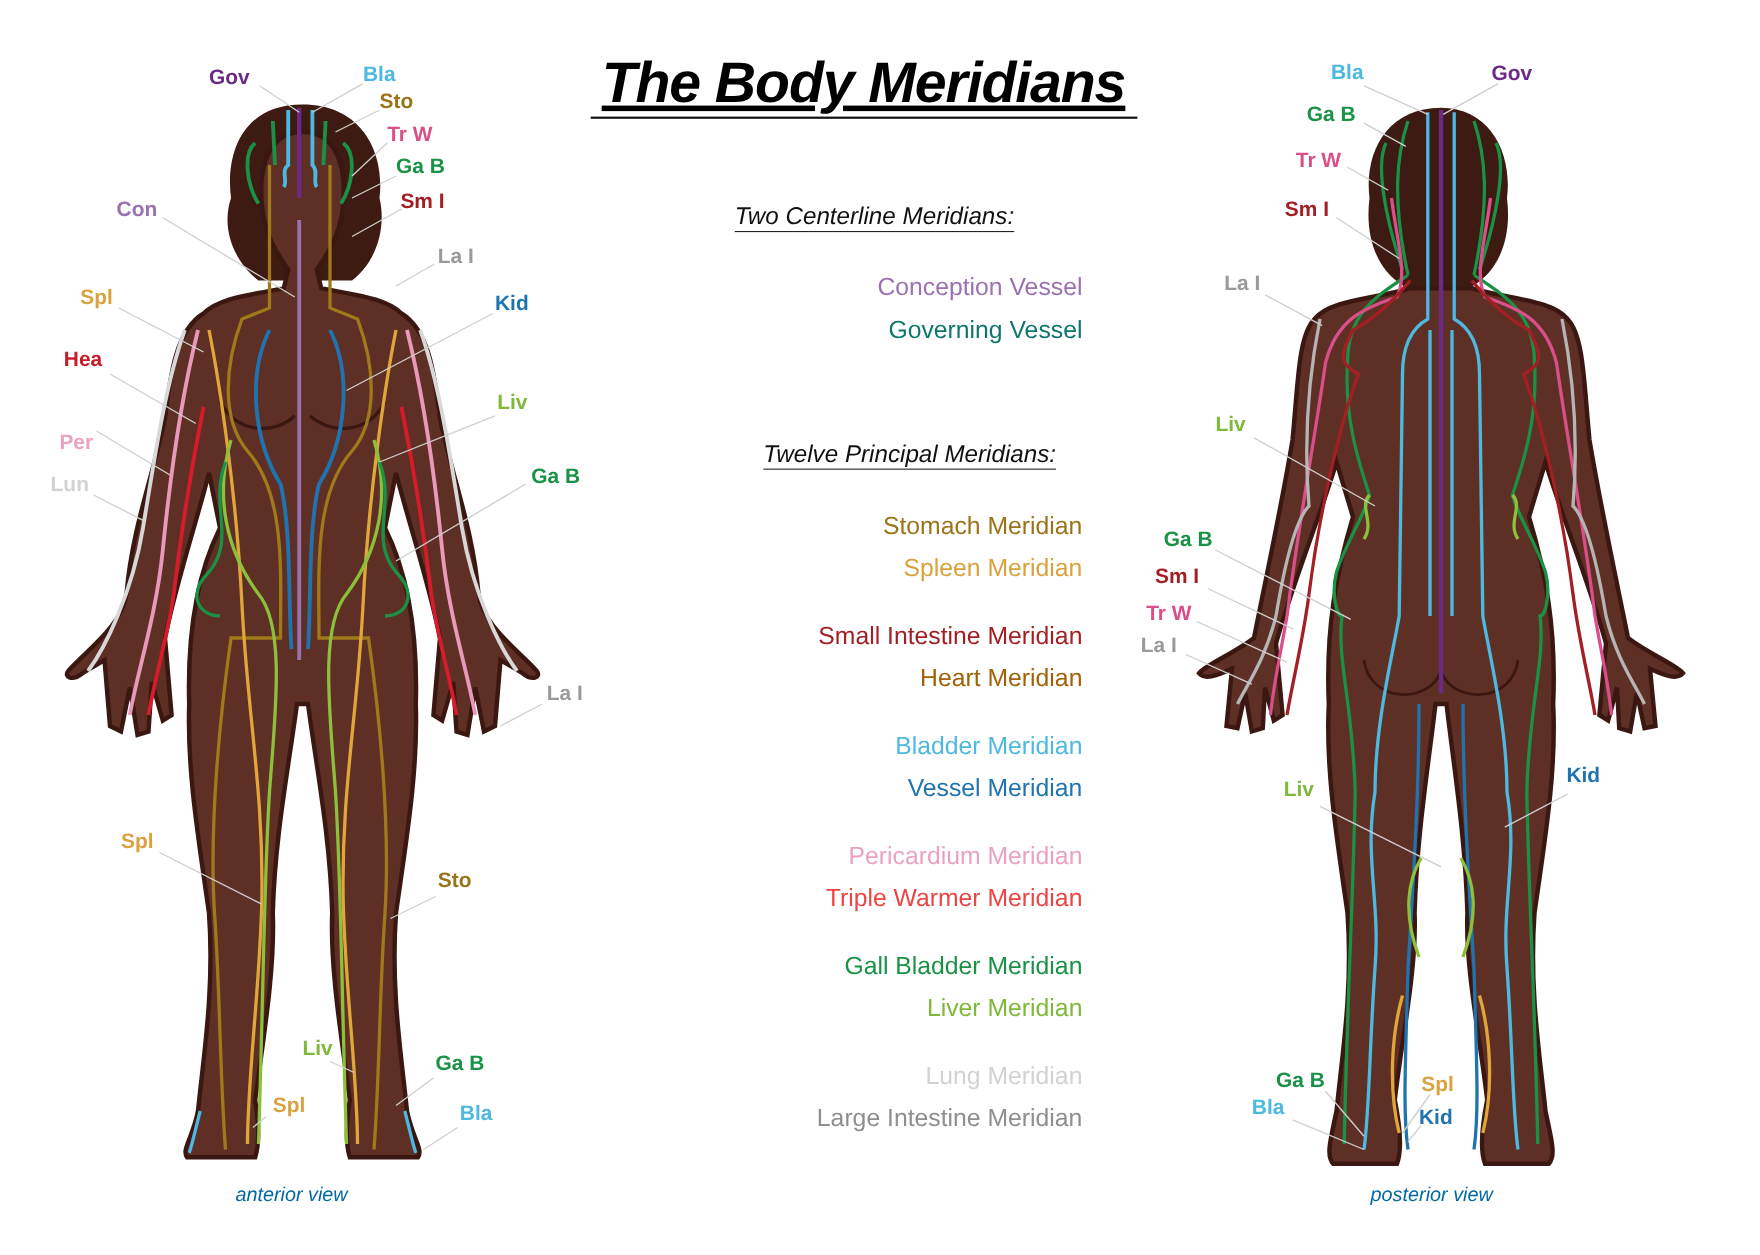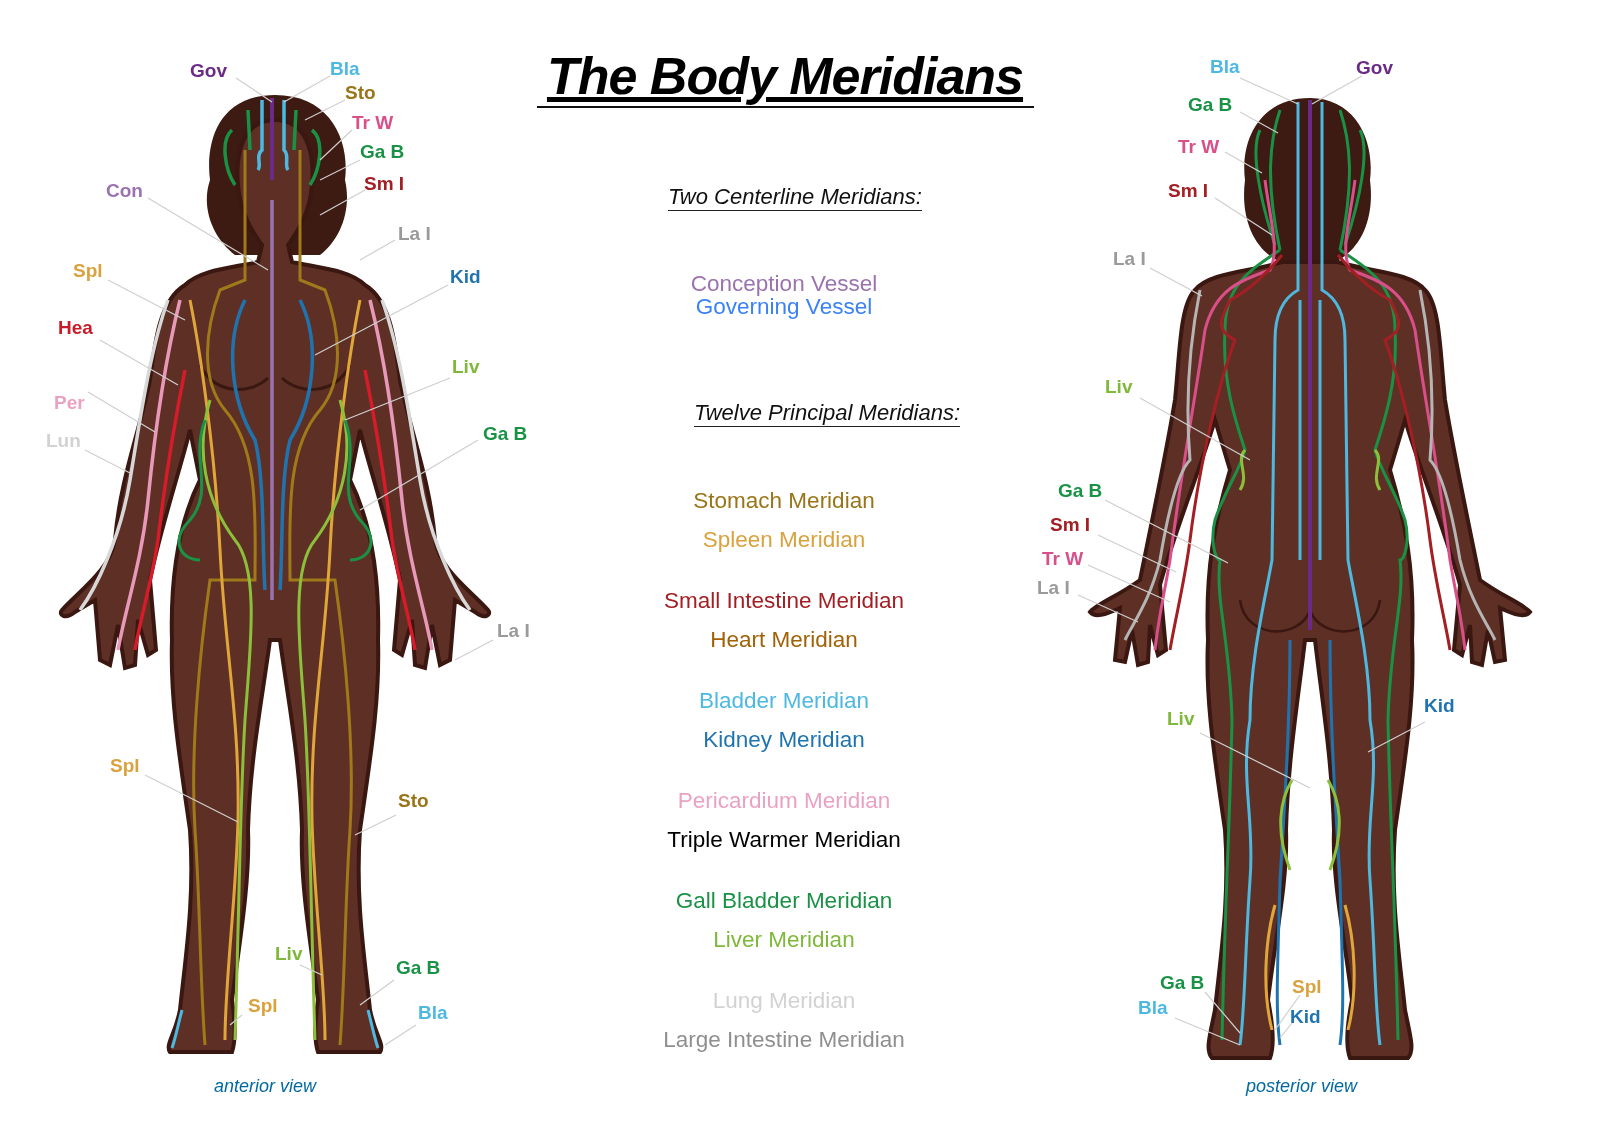--- a/index.html
+++ b/index.html
@@ -1,21 +1,21 @@
 <!DOCTYPE html>
 <html><head>
 <meta charset="utf-8">
 <style>
   html,body{margin:0;padding:0;background:#ffffff;}
   body{width:1600px;height:1141px;position:relative;overflow:hidden;font-family:"DejaVu Sans","Liberation Sans",sans-serif;}
   .title{position:absolute;left:535px;top:40px;width:500px;text-align:center;font-size:52px;font-weight:bold;font-style:italic;color:#000;letter-spacing:-1px;line-height:72px;font-family:"Liberation Sans",sans-serif;text-decoration:underline;}
   .title-underline{position:absolute;left:537px;top:106px;width:497px;height:2px;background:#111;}
   .section-head{position:absolute;text-align:center;font-style:italic;font-size:22px;color:#111;font-family:"Liberation Sans",sans-serif;}
   .section-head span{border-bottom:1.5px solid #222;padding-bottom:1px;margin-left:22px;}
-  .legend-item{position:absolute;left:584px;width:400px;text-align:center;font-size:22.5px;font-family:"Liberation Sans",sans-serif;margin-top:23px;}
+  .legend-item{position:absolute;left:584px;width:400px;text-align:right;font-size:22.5px;font-family:"Liberation Sans",sans-serif;}
   .lbl{position:absolute;font-weight:bold;font-size:19px;font-family:"Liberation Sans",sans-serif;white-space:nowrap;line-height:22px;}
   .caption{position:absolute;font-style:italic;font-size:18px;color:#0369a1;font-family:Liberation Sans, sans-serif;}
   svg.fig{position:absolute;left:0;top:0;}
 </style>
 </head>
 <body>
 
 <svg class="fig" width="1600" height="1141" viewBox="0 0 1600 1141">
 
   <g>
@@ -150,31 +150,31 @@
       <line x1="1292" y1="1023" x2="1280" y2="1038"></line>
     </g>
   </g>
 </svg>
 
 <div class="title">The Body Meridians</div>
 <div class="title-underline"></div>
 
 <div class="section-head" style="left:584px;top:184px;width:400px;"><span>Two Centerline Meridians:</span></div>
 <div class="legend-item" style="top:248px;color:#9b72b0">Conception Vessel</div>
-<div class="legend-item" style="top:271px;color:#3b82f6">Governing Vessel</div>
+<div class="legend-item" style="top:287px;color:#0f766e">Governing Vessel</div>
 
 <div class="section-head" style="left:616px;top:400px;width:400px;"><span>Twelve Principal Meridians:</span></div>
 <div class="legend-item" style="top:465px;color:#9a7418">Stomach Meridian</div>
 <div class="legend-item" style="top:504px;color:#d9a23e">Spleen Meridian</div>
 <div class="legend-item" style="top:565px;color:#a31f24">Small Intestine Meridian</div>
 <div class="legend-item" style="top:604px;color:#a16207">Heart Meridian</div>
 <div class="legend-item" style="top:665px;color:#4db8e0">Bladder Meridian</div>
-<div class="legend-item" style="top:704px;color:#1f74b0">Kidney Meridian</div>
+<div class="legend-item" style="top:704px;color:#1f74b0">Vessel Meridian</div>
 <div class="legend-item" style="top:765px;color:#eaa2c2">Pericardium Meridian</div>
-<div class="legend-item" style="top:804px;color:#000000">Triple Warmer Meridian</div>
+<div class="legend-item" style="top:804px;color:#ef4444">Triple Warmer Meridian</div>
 <div class="legend-item" style="top:865px;color:#1a9246">Gall Bladder Meridian</div>
 <div class="legend-item" style="top:904px;color:#7fb83a">Liver Meridian</div>
 <div class="legend-item" style="top:965px;color:#d2d2d2">Lung Meridian</div>
 <div class="legend-item" style="top:1004px;color:#8f8f8f">Large Intestine Meridian</div>
 
 <div class="lbl" style="left:190px;top:60px;color:#6b2a86">Gov</div>
 <div class="lbl" style="left:330px;top:58px;color:#4db8e0">Bla</div>
 <div class="lbl" style="left:345px;top:82px;color:#9a7418">Sto</div>
 <div class="lbl" style="left:352px;top:112px;color:#d94f8a">Tr W</div>
 <div class="lbl" style="left:360px;top:141px;color:#1a9246">Ga B</div>

